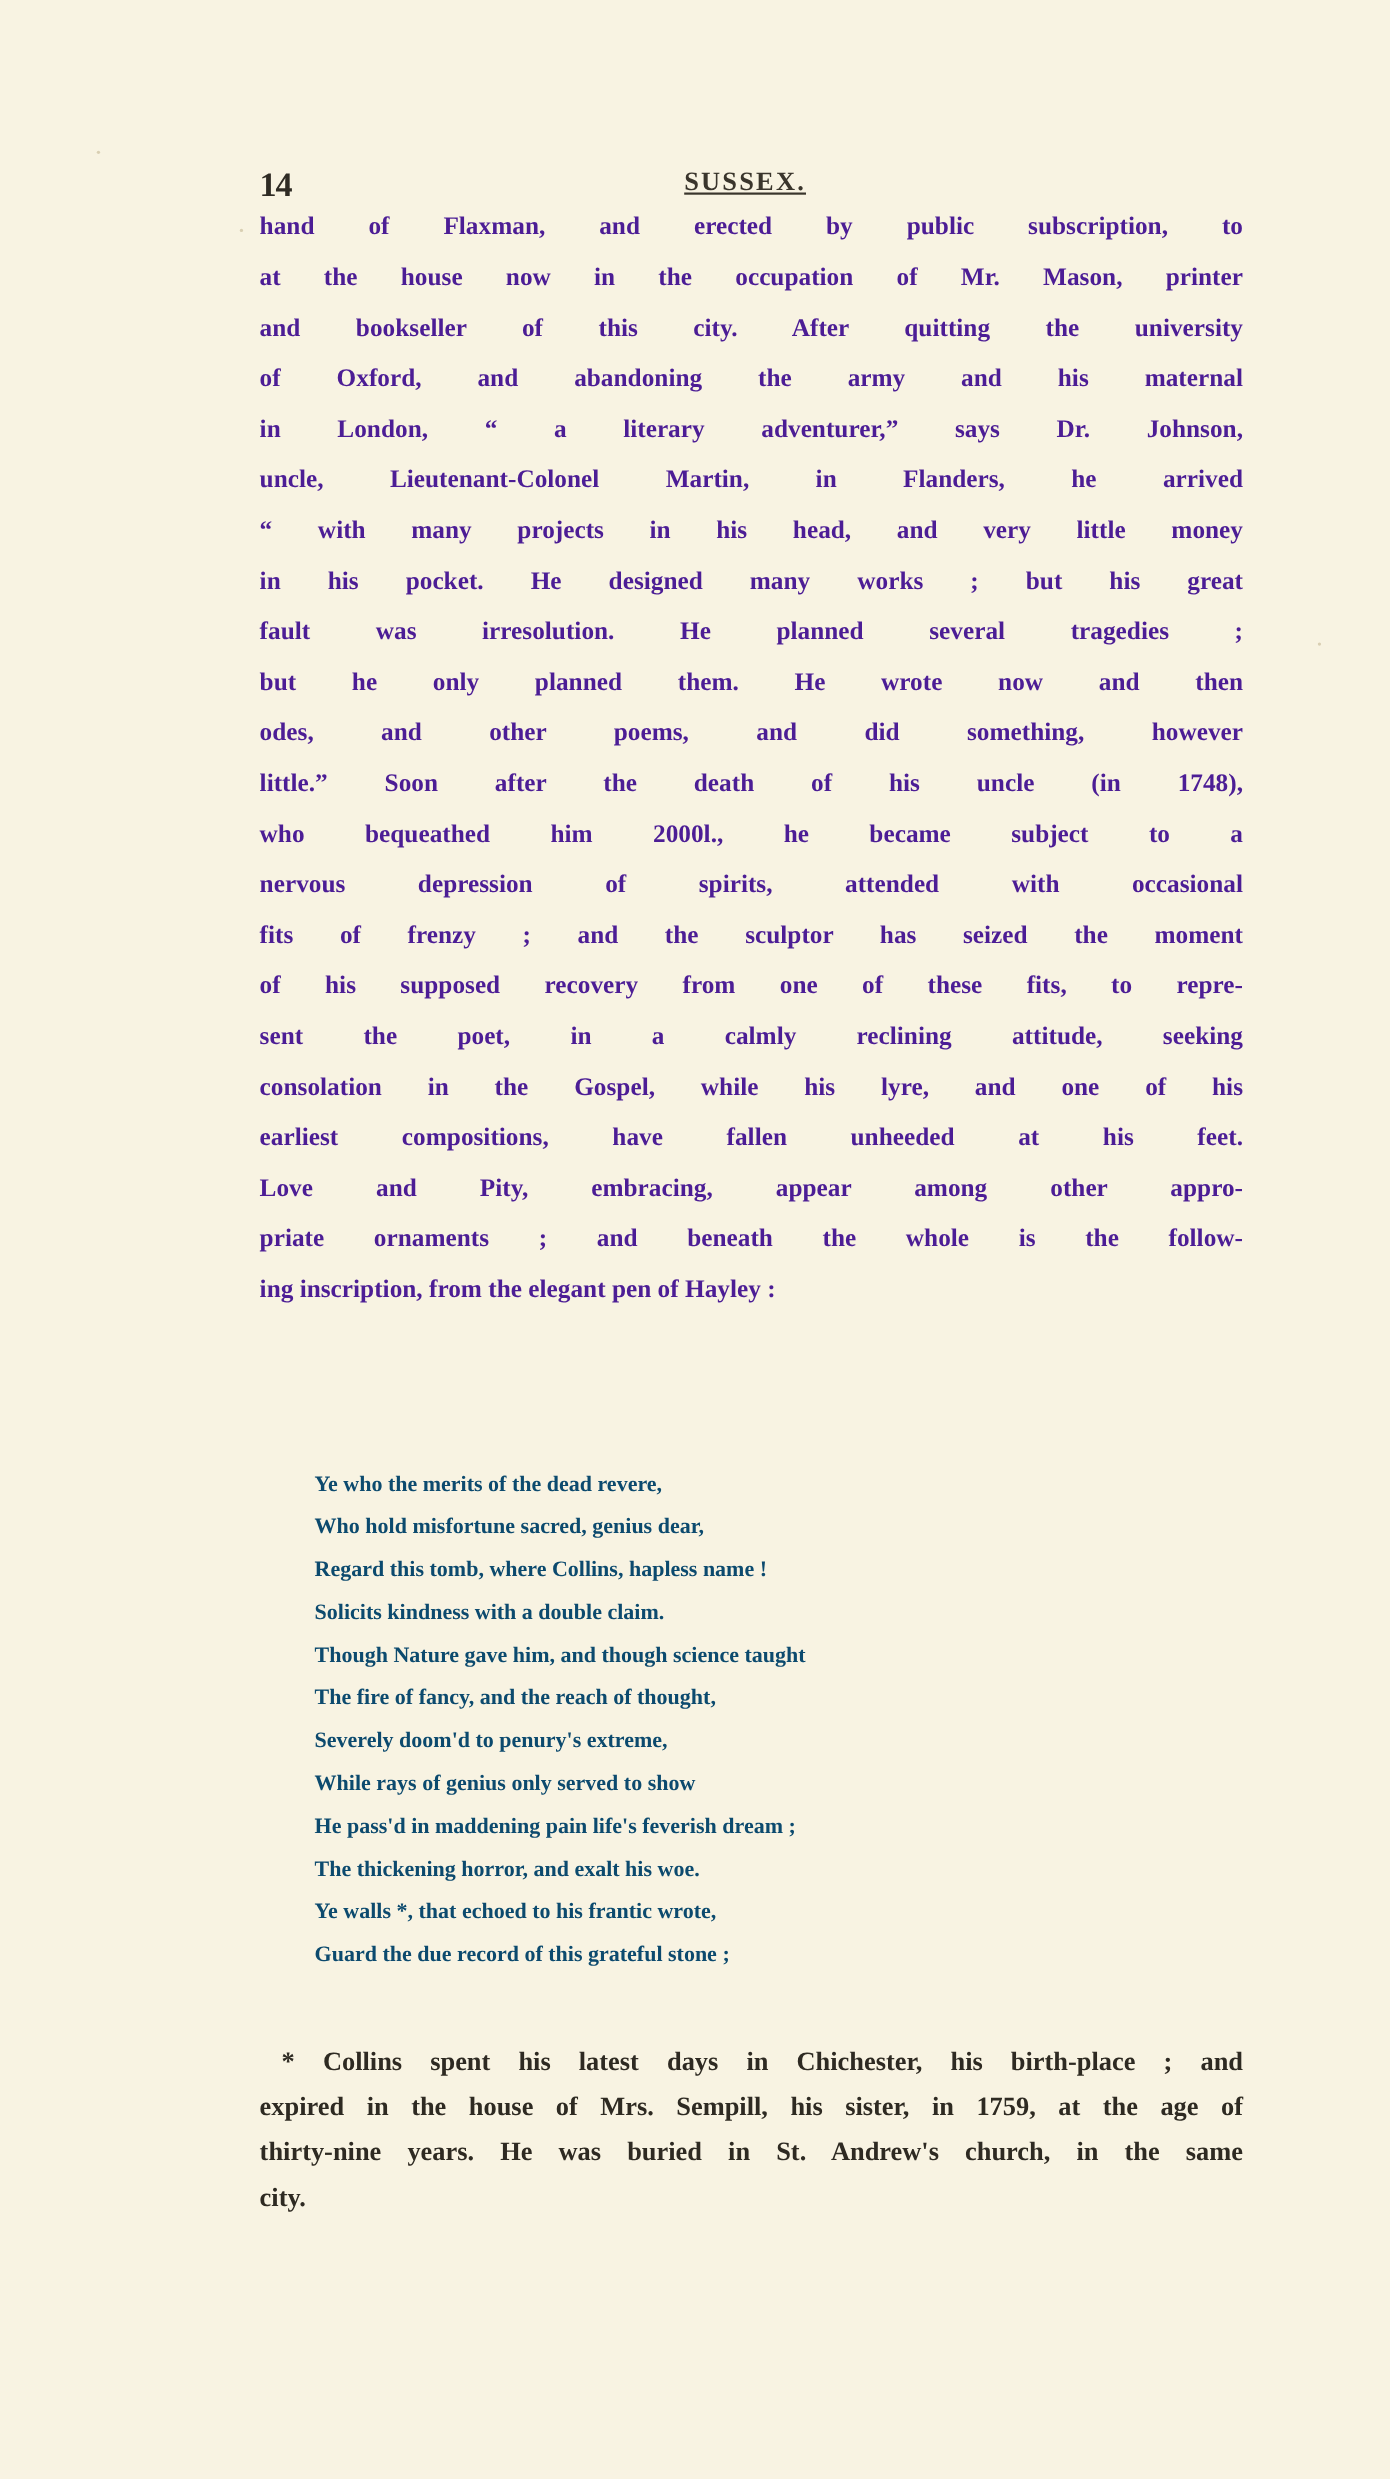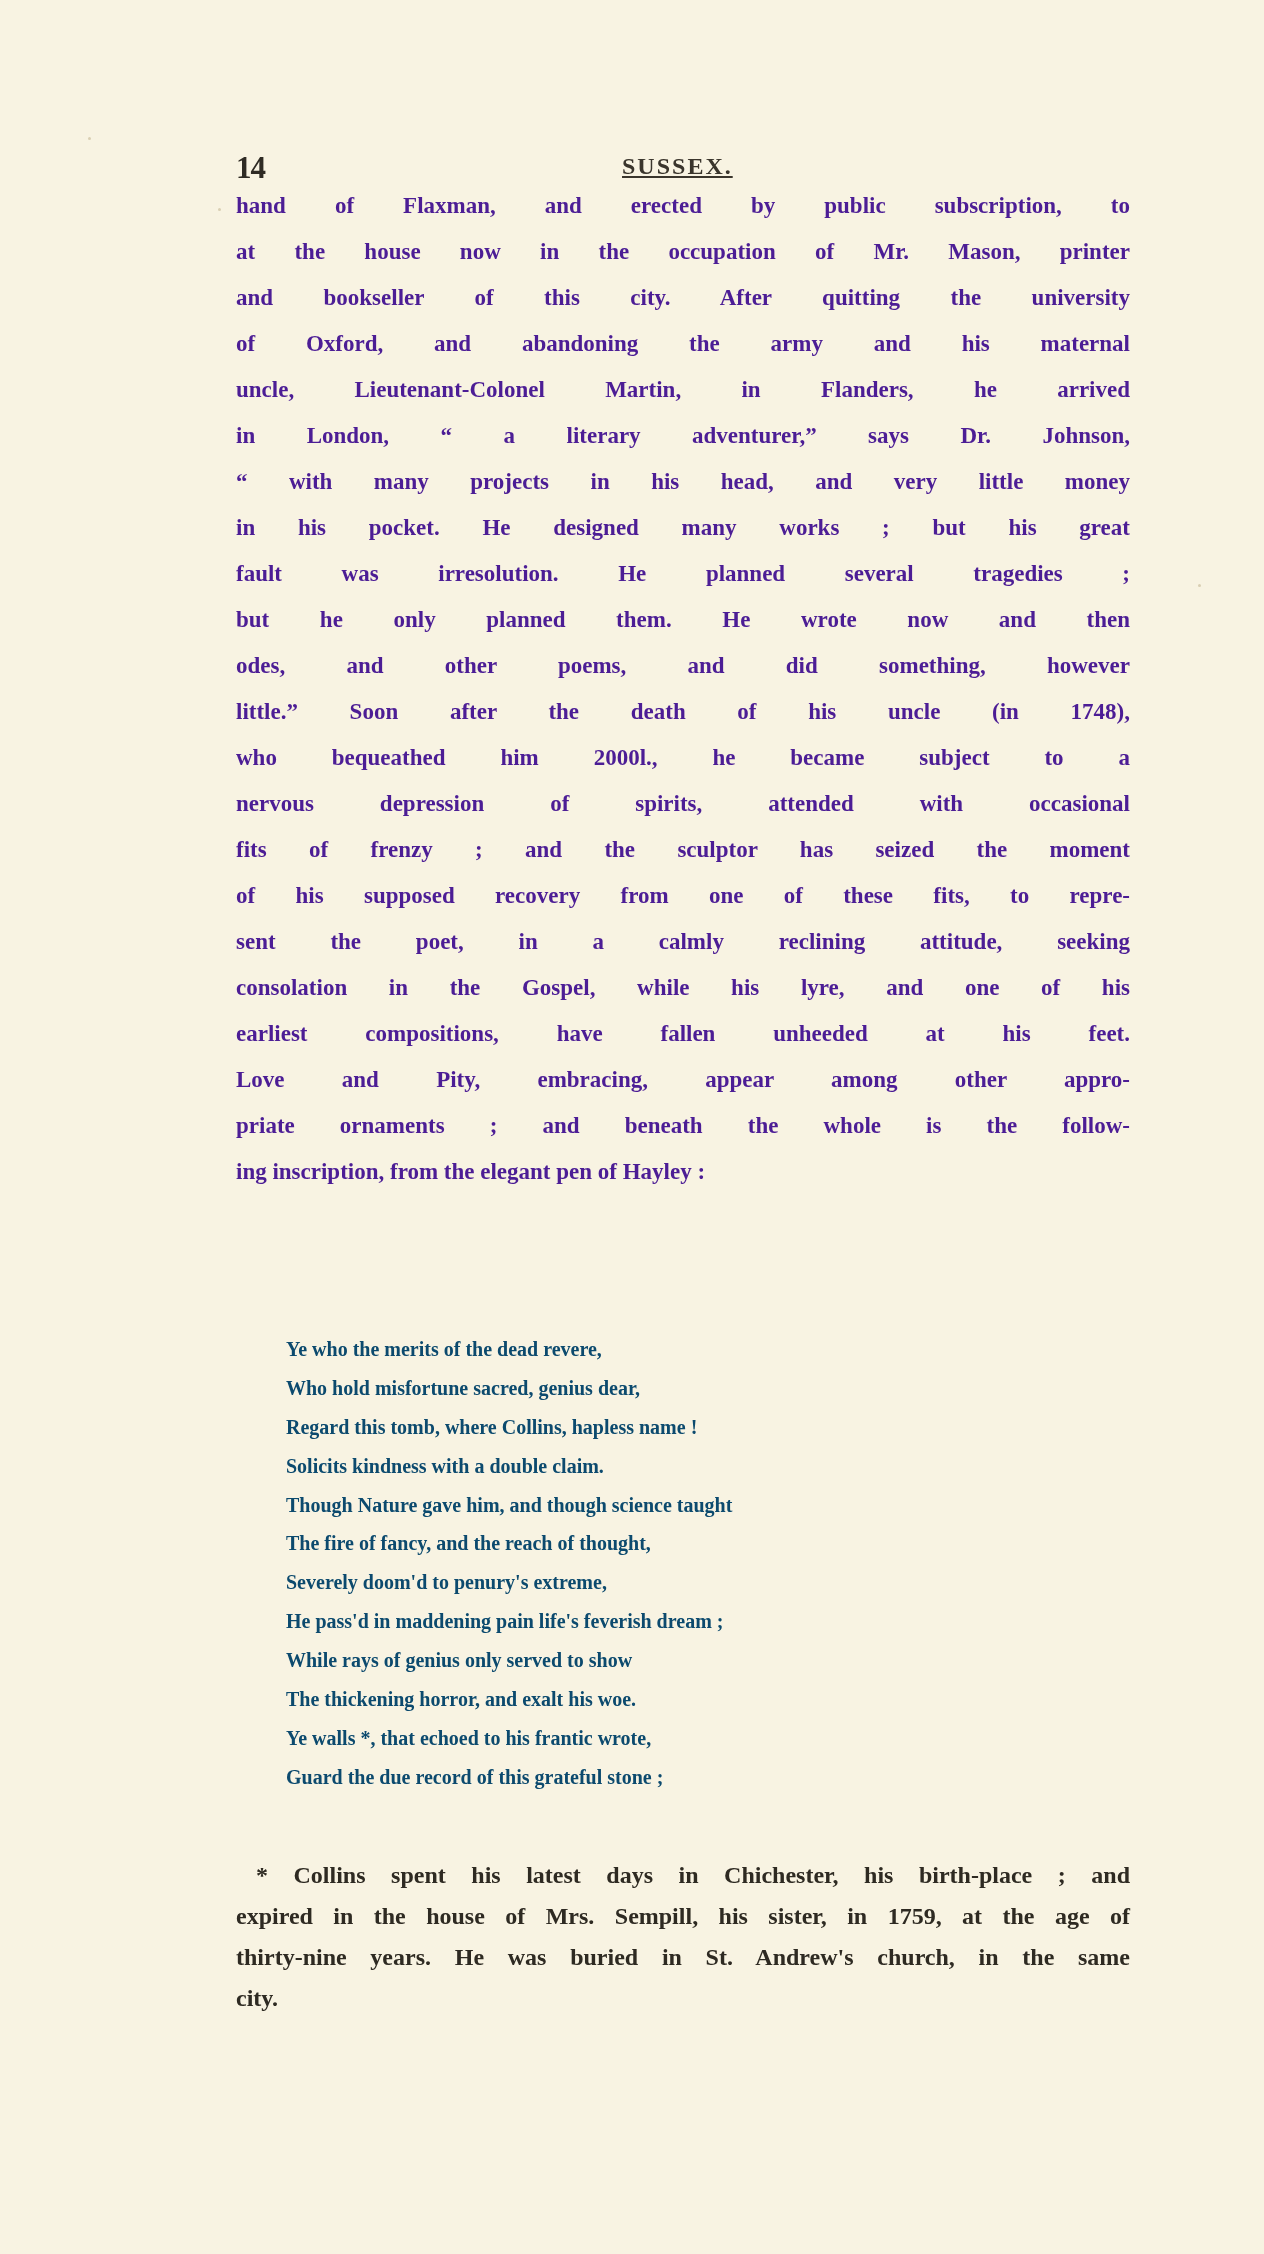--- a/index.html
+++ b/index.html
@@ -47,22 +47,22 @@
   <div class="running-head">
     <span class="page-number">14</span>
     <span class="running-title">SUSSEX.</span>
   </div>
 
   <div class="body-text">
     <span class="line">hand of Flaxman, and erected by public subscription, to</span>
     <span class="line">at the house now in the occupation of Mr. Mason, printer</span>
     <span class="line">and bookseller of this city. After quitting the university</span>
     <span class="line">of Oxford, and abandoning the army and his maternal</span>
+    <span class="line">in London, “ a literary adventurer,” says Dr. Johnson,</span>
     <span class="line">uncle, Lieutenant-Colonel Martin, in Flanders, he arrived</span>
-    <span class="line">in London, “ a literary adventurer,” says Dr. Johnson,</span>
     <span class="line">“ with many projects in his head, and very little money</span>
     <span class="line">in his pocket. He designed many works ; but his great</span>
     <span class="line">fault was irresolution. He planned several tragedies ;</span>
     <span class="line">but he only planned them. He wrote now and then</span>
     <span class="line">odes, and other poems, and did something, however</span>
     <span class="line">little.” Soon after the death of his uncle (in 1748),</span>
     <span class="line">who bequeathed him 2000l., he became subject to a</span>
     <span class="line">nervous depression of spirits, attended with occasional</span>
     <span class="line">fits of frenzy ; and the sculptor has seized the moment</span>
     <span class="line">of his supposed recovery from one of these fits, to repre-</span>
@@ -75,22 +75,22 @@
   </div>
 
   <div class="verse">
     <span class="verse-line">Ye who the merits of the dead revere,</span>
     <span class="verse-line">Who hold misfortune sacred, genius dear,</span>
     <span class="verse-line">Regard this tomb, where Collins, hapless name !</span>
     <span class="verse-line">Solicits kindness with a double claim.</span>
     <span class="verse-line">Though Nature gave him, and though science taught</span>
     <span class="verse-line">The fire of fancy, and the reach of thought,</span>
     <span class="verse-line">Severely doom'd to penury's extreme,</span>
+    <span class="verse-line">While rays of genius only served to show</span>
     <span class="verse-line">He pass'd in maddening pain life's feverish dream ;</span>
-    <span class="verse-line">While rays of genius only served to show</span>
     <span class="verse-line">The thickening horror, and exalt his woe.</span>
     <span class="verse-line">Ye walls *, that echoed to his frantic wrote,</span>
     <span class="verse-line">Guard the due record of this grateful stone ;</span>
   </div>
 
   <div class="footnote">
     <span class="fn-line first">* Collins spent his latest days in Chichester, his birth-place ; and</span>
     <span class="fn-line">expired in the house of Mrs. Sempill, his sister, in 1759, at the age of</span>
     <span class="fn-line">thirty-nine years. He was buried in St. Andrew's church, in the same</span>
     <span class="fn-line last">city.</span>

